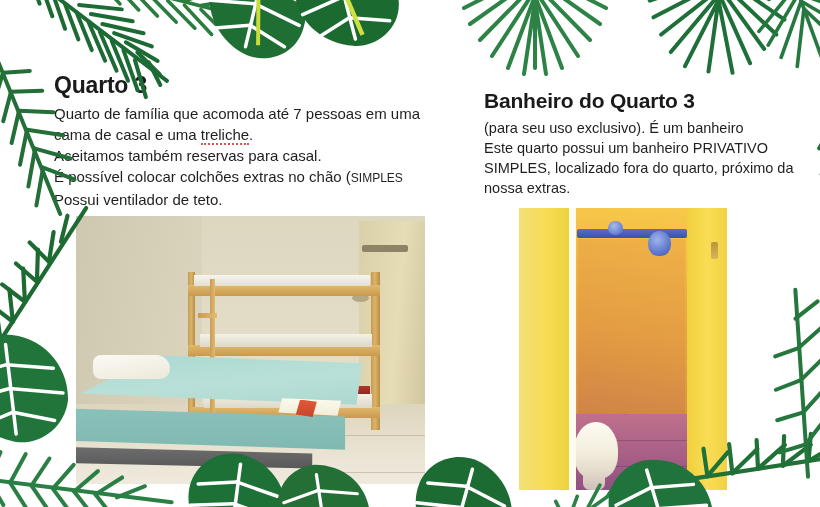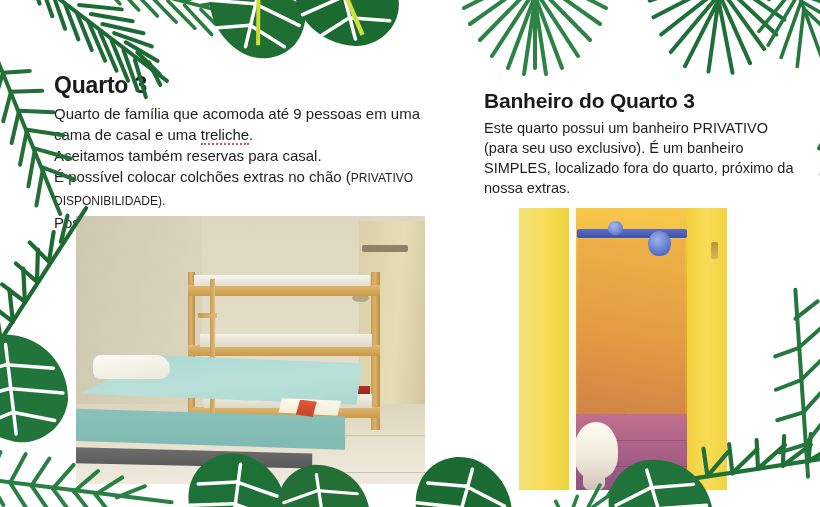--- a/index.html
+++ b/index.html
@@ -108,34 +108,33 @@
   .bt-toilet-base { background: linear-gradient(180deg,#e8e0cf 0%, #cfc0b8 100%); border-radius: 0 0 30% 30%; }
 </style>
 </head>
 <body>
 
 <div id="page">
 
   <div class="col" style="left:54px; top:72px; width:390px;">
     <div class="heading" style="font-size:23px; line-height:27px; margin-bottom:4px;">Quarto 3</div>
     <div class="body-text" style="font-size:15px; line-height:21px;">
-      <p><span>Quarto de família que acomoda até 9 pessoas em uma</span></p>
+      <p><span>Quarto de família que acomoda até 7 pessoas em uma</span></p>
       <p><span>cama de casal e uma </span><span class="misspell">treliche</span><span>.</span></p>
       <p>Aceitamos também reservas para casal.</p>
-      <p><span>É possível colocar colchões extras no chão (</span><span class="smallcaps">PRIVATIVO</span></p>
-      <p><span class="smallcaps">DISPONIBILIDADE</span><span class="smallcaps">).</span></p>
+      <p><span>É possível colocar colchões extras no chão (</span><span class="smallcaps">SIMPLES</span></p>
       <p>Possui ventilador de teto.</p>
     </div>
   </div>
 
   <div class="col" style="left:484px; top:88px; width:320px;">
     <div class="heading" style="font-size:21px; line-height:25px; margin-bottom:5px;">Banheiro do Quarto 3</div>
     <div class="body-text" style="font-size:14.5px; line-height:20px;">
+      <p>(para seu uso exclusivo). É um banheiro</p>
       <p>Este quarto possui um banheiro PRIVATIVO</p>
-      <p>(para seu uso exclusivo). É um banheiro</p>
       <p>SIMPLES, localizado fora do quarto, próximo da</p>
       <p>nossa extras.</p>
     </div>
   </div>
 
   <div class="photo" style="left:76px; top:216px; width:349px; height:268px;">
     <div class="photo-inner">
       <div class="ph bd-wall-back"></div>
       <div class="ph bd-wall-left"></div>
       <div class="ph bd-door"></div>

